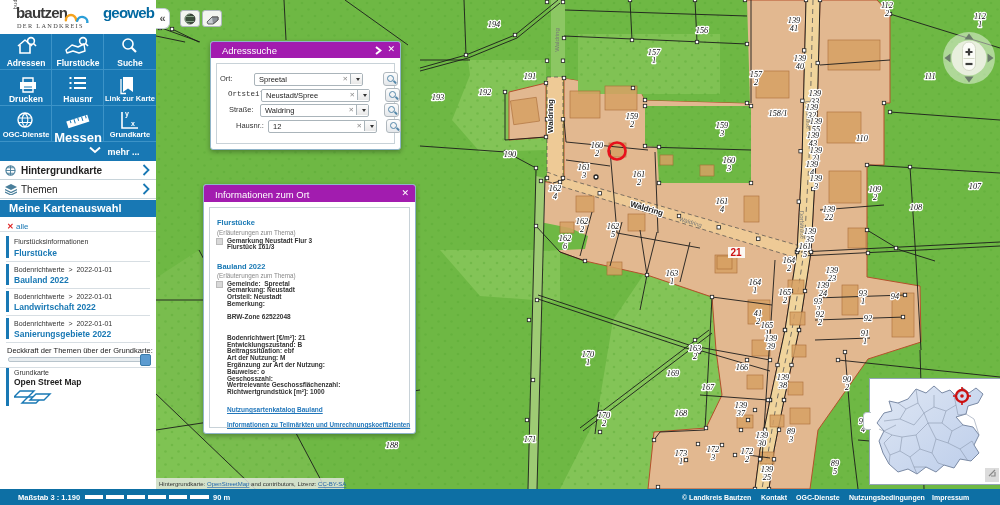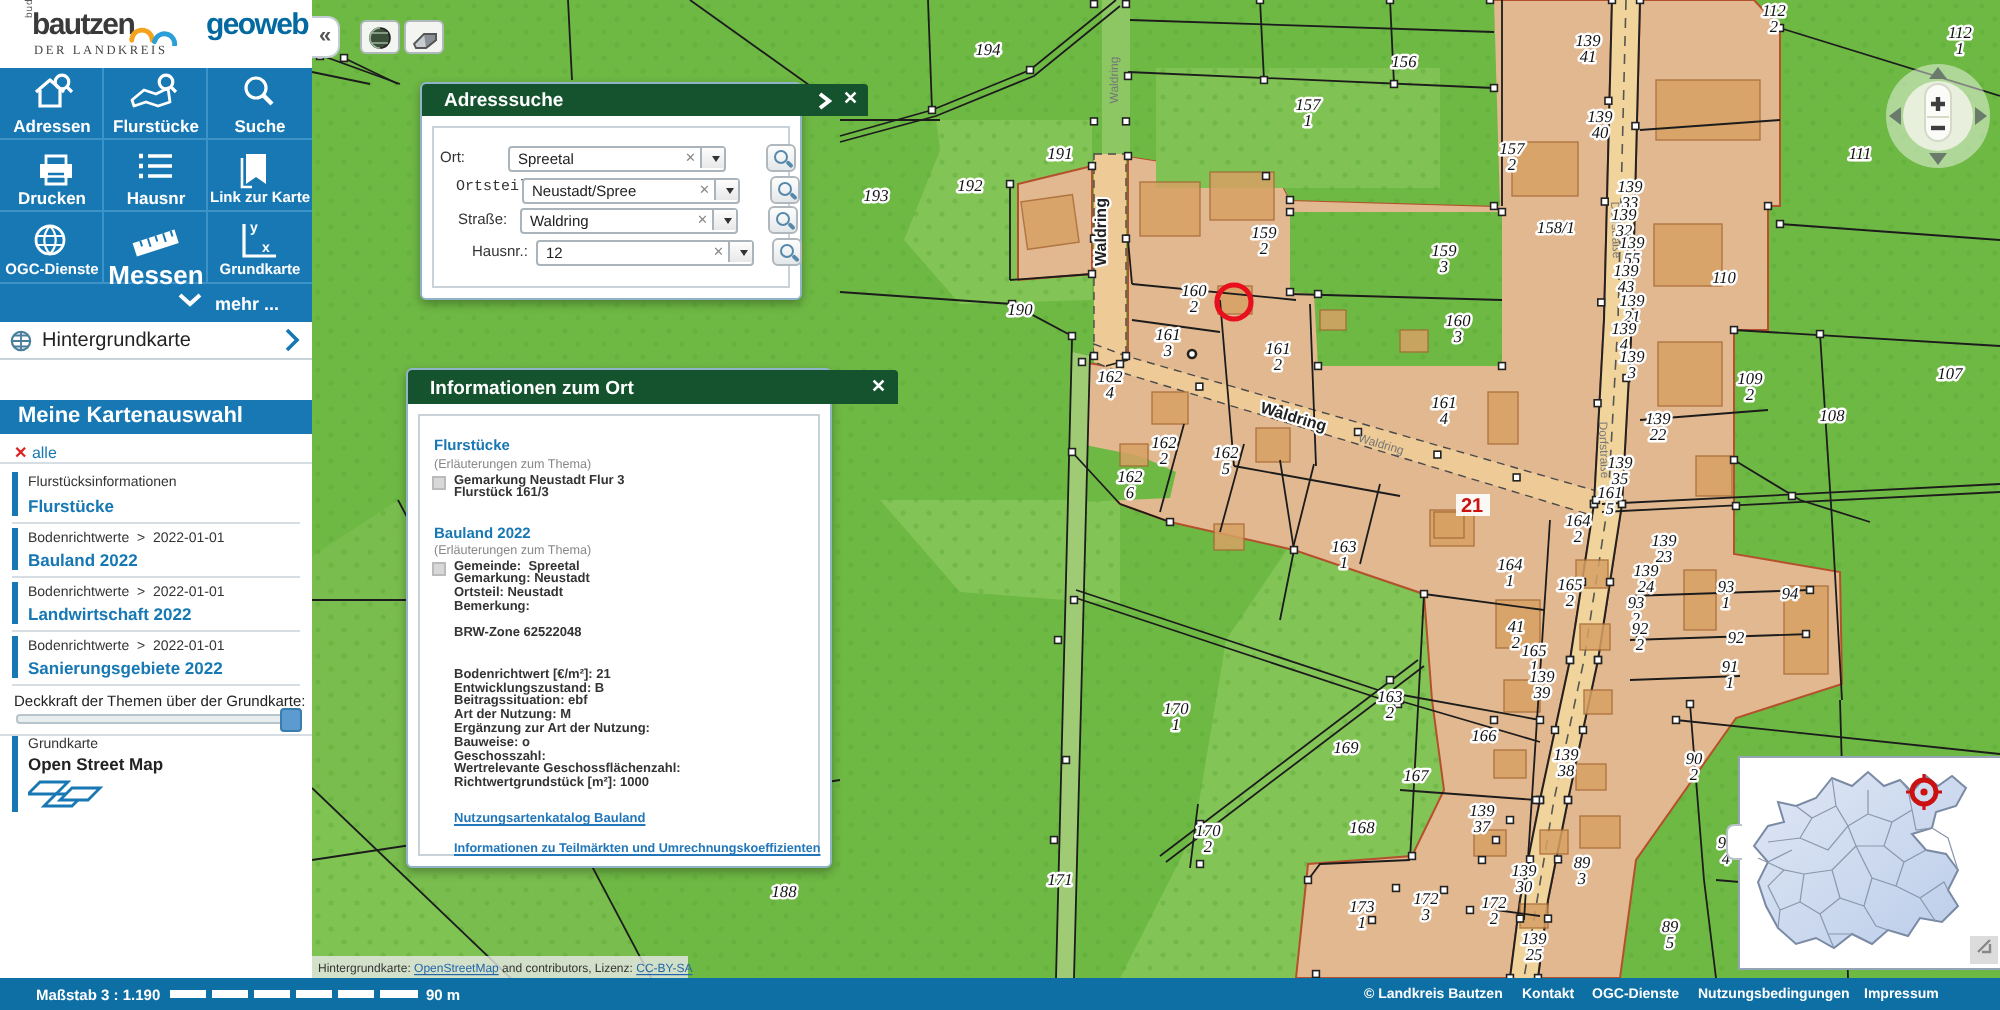--- a/index.html
+++ b/index.html
@@ -1,21 +1,21 @@
 <!DOCTYPE html>
 <html><head>
 <meta charset="utf-8">
 <style>
 html,body{margin:0;padding:0;width:1000px;height:505px;overflow:hidden;font-family:"Liberation Sans",sans-serif;}
 #app{position:relative;width:1000px;height:505px;background:#fff;}
 #map{position:absolute;left:156px;top:0;width:844px;height:489px;}
 #sidebar{position:absolute;left:0;top:0;width:156px;height:489px;background:#fff;z-index:5;}
 #bottombar{position:absolute;left:0;top:489px;width:1000px;height:16px;background:#0d6fa4;z-index:9;color:#fff;}
 .dlg{position:absolute;background:#fff;border:1px solid #8fb4c9;border-radius:3px;box-shadow:0 2px 5px rgba(0,0,0,.3);z-index:6;}
-.dlg .tb{background:#14532d;color:#fff;font-weight:bold;border-radius:2px 2px 0 0;padding-left:34px;}
+.dlg .tb{background:#a21caf;color:#fff;font-weight:normal;border-radius:2px 2px 0 0;}
 .inp{position:absolute;width:103px;height:10px;background:#fff;border:1px solid #aab4ba;border-radius:2px;font-size:7.5px;color:#222;padding:1px 0 0 4px;}
 .inp::after{content:"✕";position:absolute;right:14px;top:1px;color:#888;font-size:6.5px;}
 .inp::before{content:"";position:absolute;right:0px;top:0px;width:11px;height:10px;border-left:1px solid #aab4ba;background:linear-gradient(#fdfdfd,#e8e8e8);}
 .drop{position:absolute;right:2.5px;top:3.5px;width:0;height:0;border-left:2.6px solid transparent;border-right:2.6px solid transparent;border-top:3.5px solid #333;z-index:2;}
 .mag{position:absolute;width:13px;height:12px;border:1px solid #b0b8be;border-radius:3px;background:linear-gradient(#fdfdfd,#e4e7ea);}
 .mag::after{content:"";position:absolute;left:2.5px;top:2px;width:5px;height:5px;border:1.4px solid #5588aa;border-radius:50%;}
 .mag::before{content:"";position:absolute;left:8.5px;top:8px;width:3.5px;height:1.6px;background:#5588aa;border-radius:1px;transform:rotate(45deg);}
 </style>
 </head>
 <body>
@@ -510,21 +510,31 @@
           </svg>
       &nbsp;mehr ...
     </div>
   </div>
 
   <div style="position:absolute;left:0;top:161px;width:156px;height:18px;border-bottom:1px solid #c8d4da;">
     <svg width="11" height="11" viewBox="0 0 12 12" style="position:absolute;left:5px;top:4px;">
           <circle cx="6" cy="6" r="5" fill="none" stroke="#4a7f9b" stroke-width="1.2"></circle>
           <path d="M1 6 h10 M6 1 v10 M2.2 3 h7.6 M2.2 9 h7.6" stroke="#4a7f9b" stroke-width="1"></path>
         </svg>
-    <span style="position:absolute;left:21px;top:4px;font-size:10px;color:#222;">Hintergrundkarte</span>
+    <span style="position:absolute;left:21px;top:4px;font-size:10px;color:#222;font-weight:bold;">Hintergrundkarte</span>
+    <svg width="8" height="12" viewBox="0 0 8 12" style="position:absolute;right:6px;top:3px;">
+          <path d="M1.5 1 L6.5 6 L1.5 11" fill="none" stroke="#1878b4" stroke-width="1.8"></path>
+        </svg>
+  </div>
+  <div style="position:absolute;left:0;top:180px;width:156px;height:18px;border-bottom:1px solid #c8d4da;">
+    <svg width="12" height="11" viewBox="0 0 12 11" style="position:absolute;left:5px;top:4px;">
+          <path d="M6 0 L12 3 L6 6 L0 3 Z" fill="#4a7f9b"></path>
+          <path d="M0 5.5 L6 8.5 L12 5.5 M0 8 L6 11 L12 8" fill="none" stroke="#4a7f9b" stroke-width="1.2"></path>
+        </svg>
+    <span style="position:absolute;left:21px;top:4px;font-size:10px;color:#222;">Themen</span>
     <svg width="8" height="12" viewBox="0 0 8 12" style="position:absolute;right:6px;top:3px;">
           <path d="M1.5 1 L6.5 6 L1.5 11" fill="none" stroke="#1878b4" stroke-width="1.8"></path>
         </svg>
   </div>
   <div style="position:absolute;left:0;top:200px;width:156px;height:17px;background:#1878b4;color:#fff;font-weight:bold;font-size:11px;">
         <span style="position:absolute;left:9px;top:2px;">Meine Kartenauswahl</span>
       </div>
   <div style="position:absolute;left:7px;top:222px;font-size:8px;"><span style="color:#d22;font-weight:bold;">✕</span> <span style="color:#1878b4;">alle</span></div>
   <div style="position:absolute;left:0;top:231px;width:156px;height:1px;background:#d7dee3;"></div>
 

